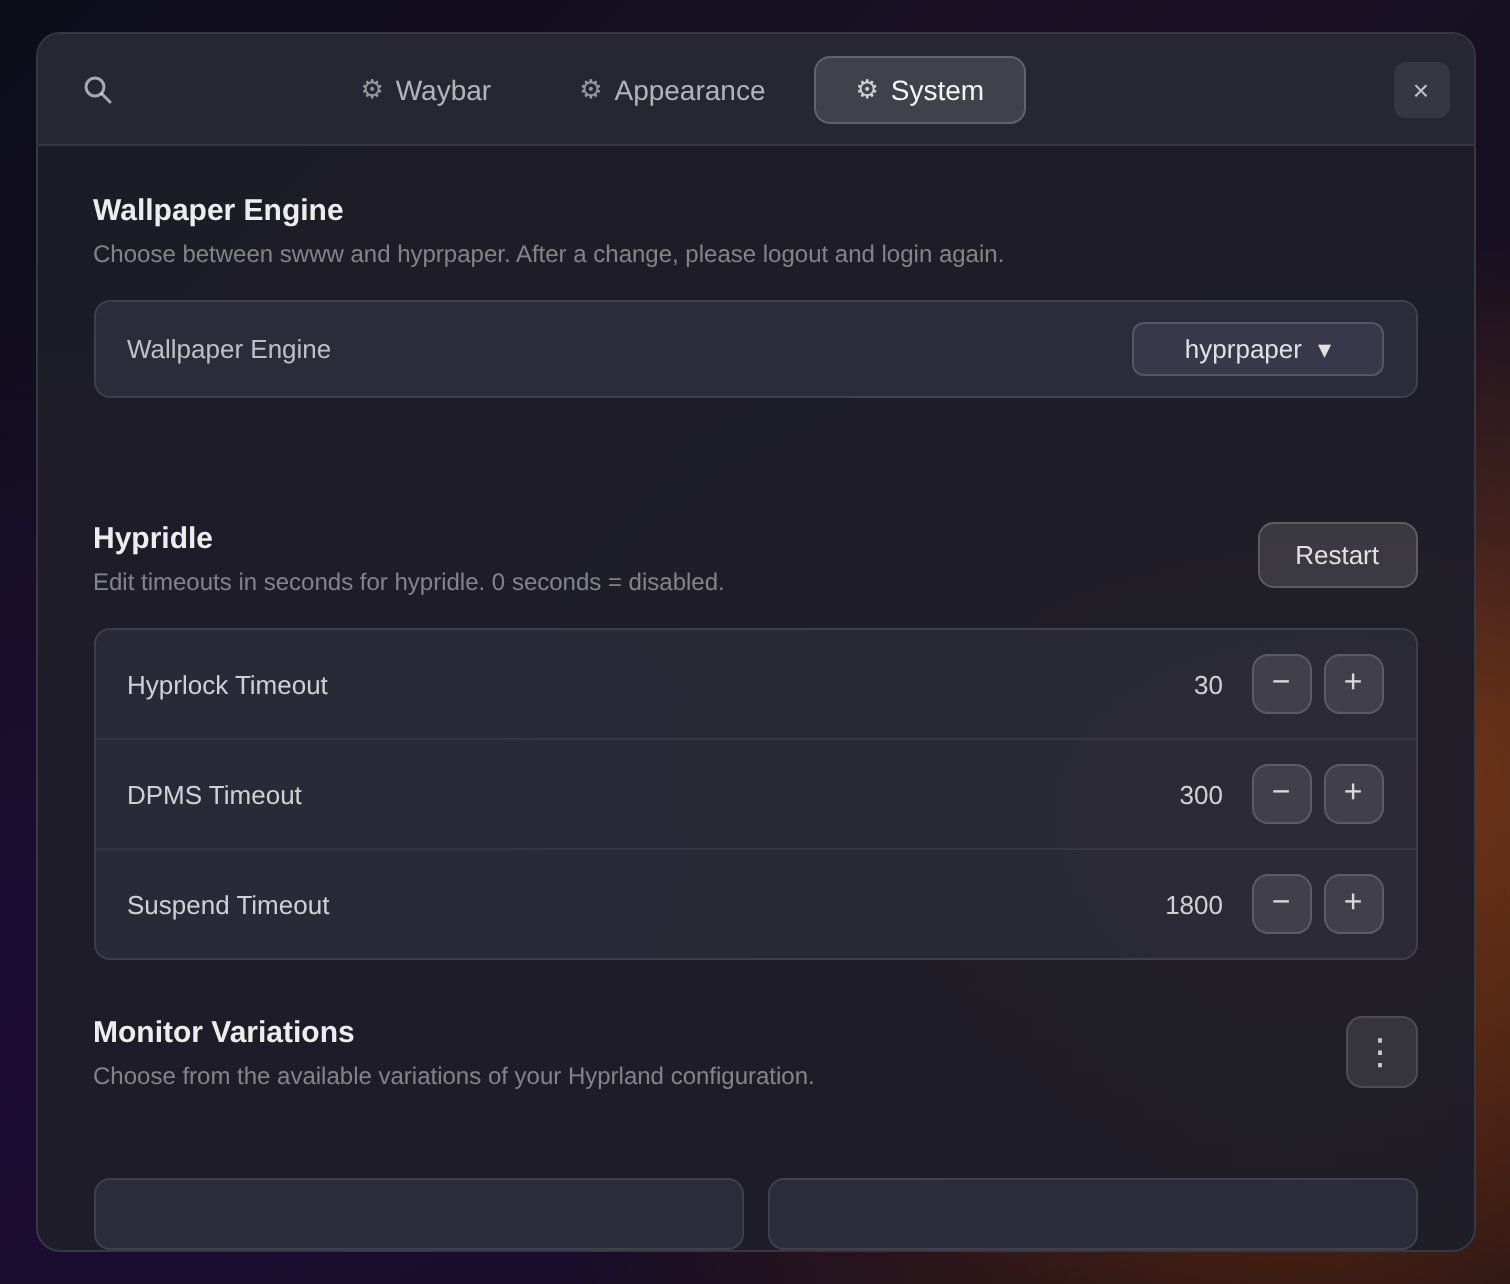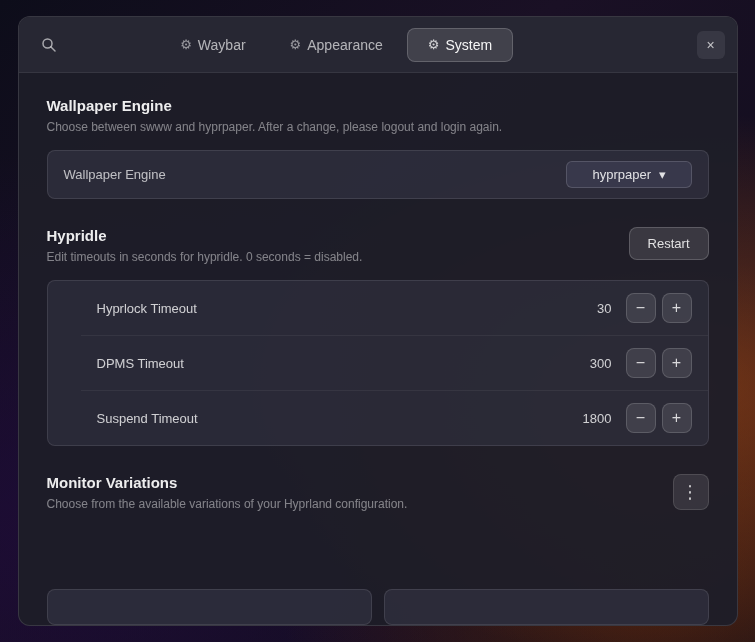--- a/index.html
+++ b/index.html
@@ -176,20 +176,21 @@
       padding: 5px 25px;
       color: rgba(255,255,255,0.85);
       font-size: 13px;
       cursor: pointer;
     }
 
     .hypridle-header {
       display: flex;
       align-items: flex-start;
       justify-content: space-between;
+      margin-top: 34px;
     }
 
     .restart-btn {
       background: rgba(255,255,255,0.12);
       border: 1px solid rgba(255,255,255,0.18);
       border-radius: 8px;
       color: rgba(255,255,255,0.85);
       font-size: 13px;
       padding: 8px 18px;
       cursor: pointer;
@@ -201,21 +202,20 @@
       border: 1px solid rgba(255,255,255,0.1);
       border-radius: 8px;
       overflow: hidden;
     }
 
     .timeout-row {
       display: flex;
       align-items: center;
       padding: 12px 16px;
       border-bottom: 1px solid rgba(255,255,255,0.06);
-      margin-left: 33px;
     }
 
     .timeout-row:last-child {
       border-bottom: none;
     }
 
     .timeout-name {
       flex: 1;
       font-size: 13px;
       color: rgba(255,255,255,0.78);

